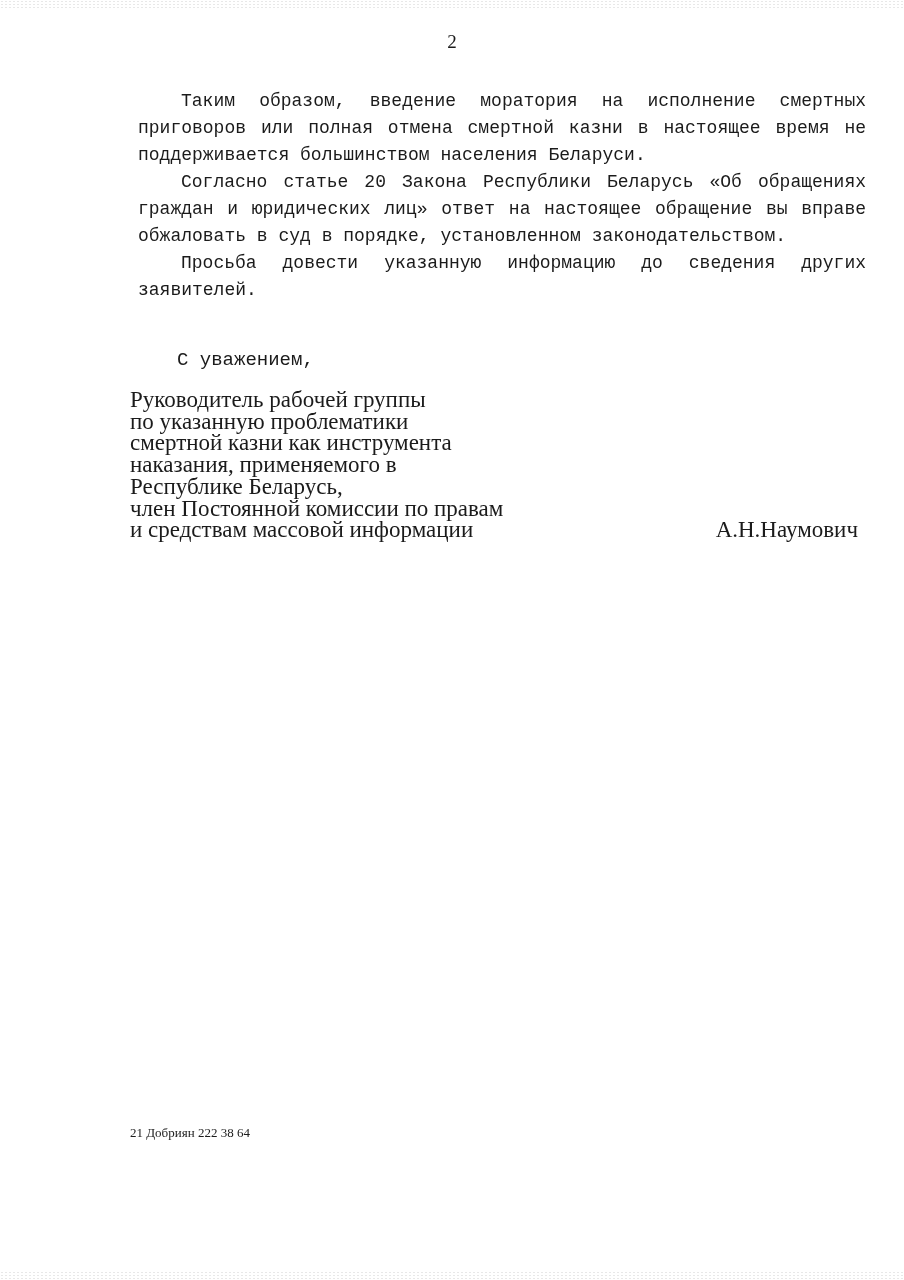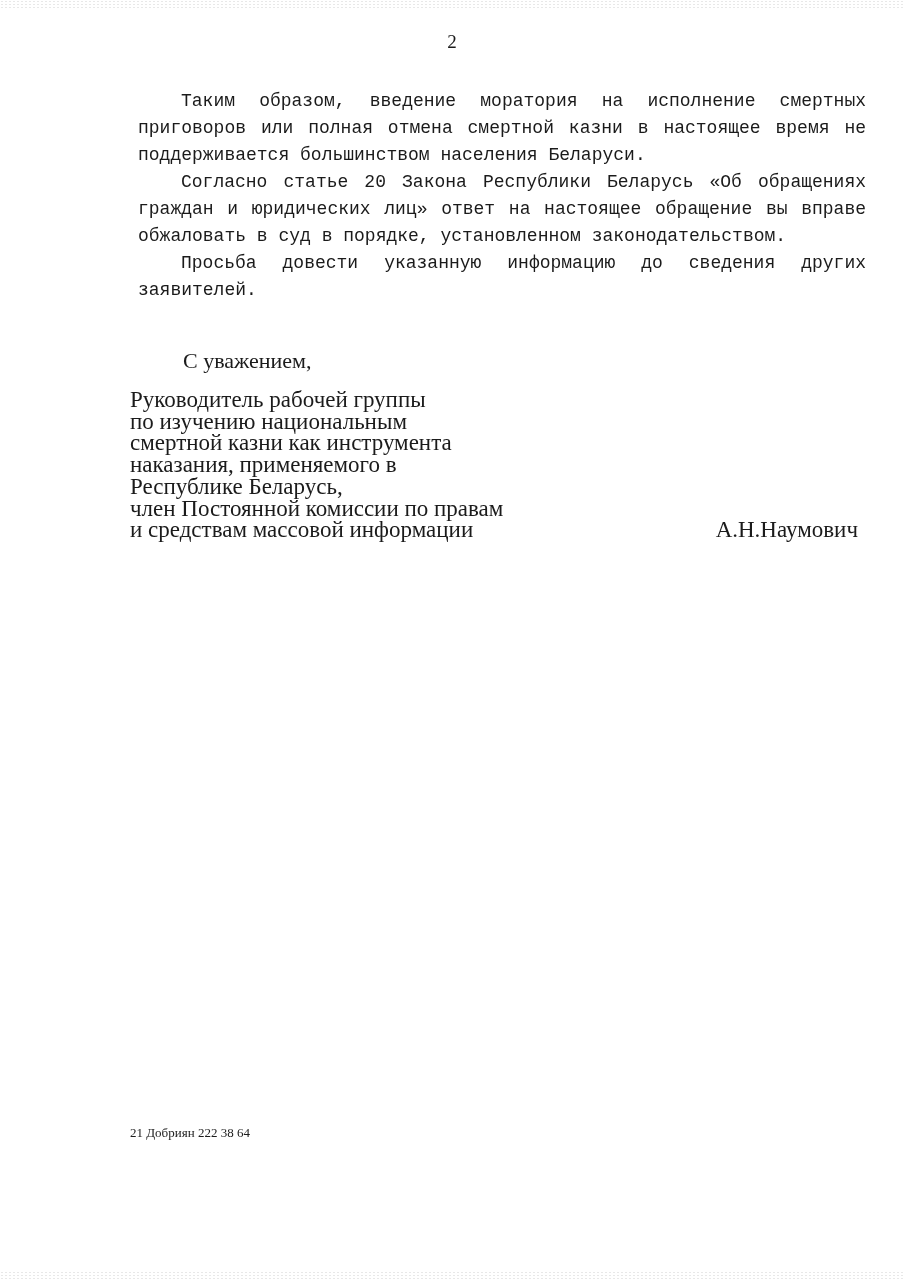--- a/index.html
+++ b/index.html
@@ -50,23 +50,24 @@
     font-family: Liberation Mono, monospace;
   }
   .tline { display: block; }
   .jl { text-align: justify; text-align-last: justify; }
   .ll { text-align: left; text-align-last: left; }
   .ind { text-indent: 43px; }
 
   .salutation {
     position: absolute;
     top: 347px;
-    left: 183px;
-    font-size: 22px;
+    left: 177px;
+    font-size: 19px;
     line-height: 27px;
+    font-family: Liberation Mono, monospace;
   }
 
   .signature {
     position: absolute;
     top: 389px;
     left: 130px;
     width: 728px;
     font-size: 23px;
     line-height: 21.7px;
   }
@@ -105,21 +106,21 @@
     <span class="tline ll">обжаловать в суд в порядке, установленном законодательством.</span>
 
     <span class="tline jl ind">Просьба довести указанную информацию до сведения других</span>
     <span class="tline ll">заявителей.</span>
   </div>
 
   <div class="salutation">С уважением,</div>
 
   <div class="signature">
     <span class="tline ll">Руководитель рабочей группы</span>
-    <span class="tline ll">по изучению национальным</span>
+    <span class="tline ll">по указанную проблематики</span>
     <span class="tline ll">смертной казни как инструмента</span>
     <span class="tline ll">наказания, применяемого в</span>
     <span class="tline ll">Республике Беларусь,</span>
     <span class="tline ll">член Постоянной комиссии по правам</span>
     <span class="tline sig-last-row">
       <span>и средствам массовой информации</span>
       <span>А.Н.Наумович</span>
     </span>
   </div>
 

